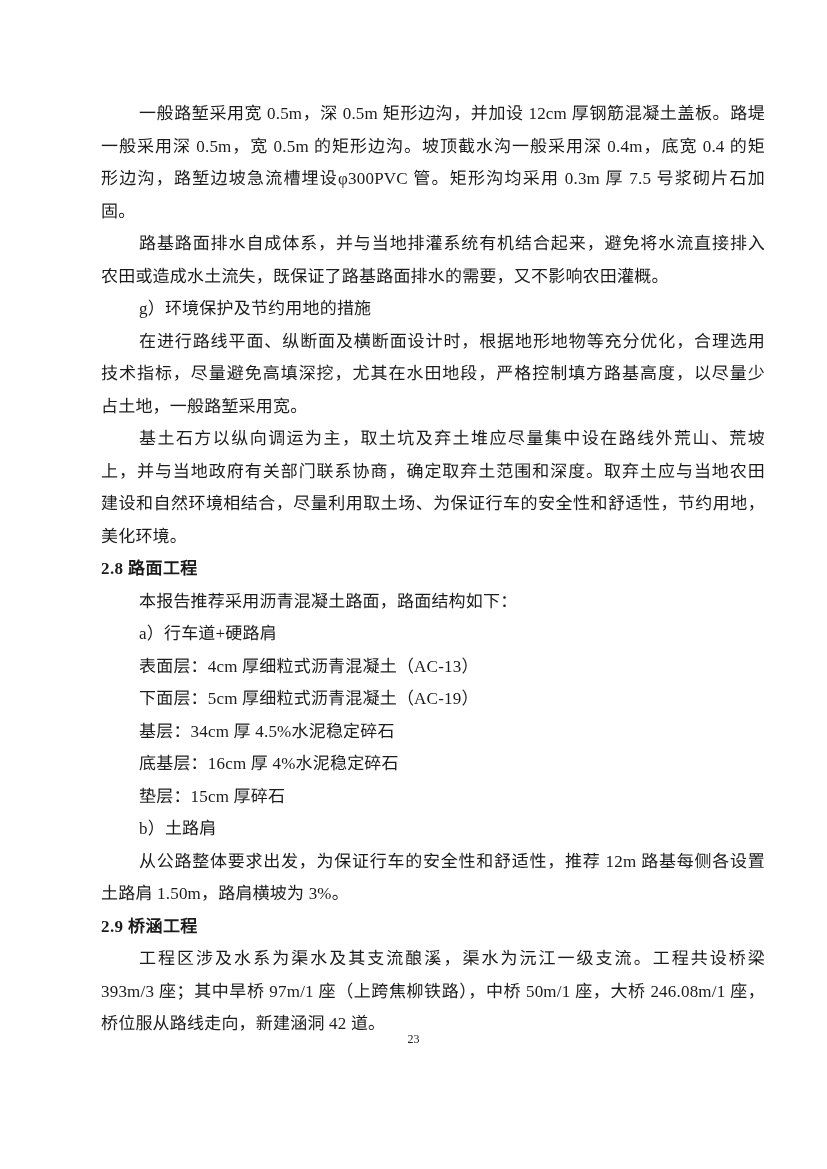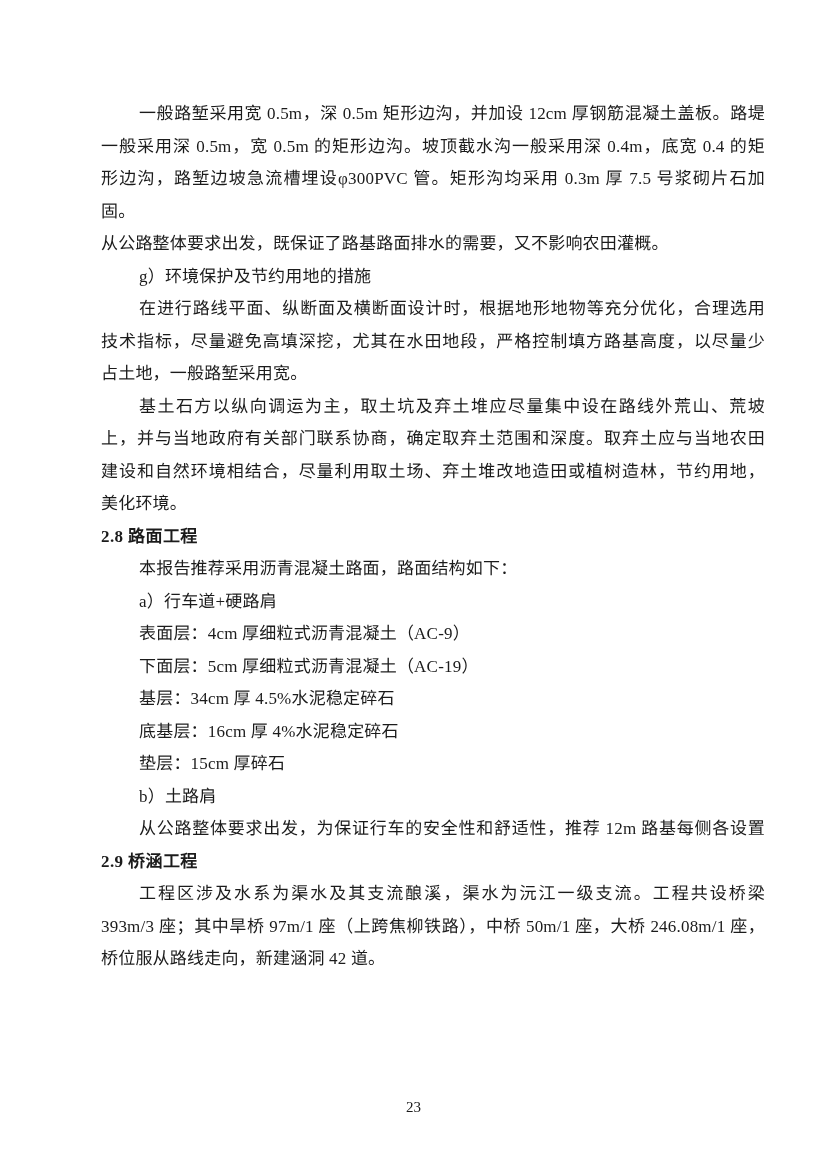--- a/index.html
+++ b/index.html
@@ -39,55 +39,57 @@
   }
   .line.heading {
     font-weight: 700;
     font-size: 17px;
     letter-spacing: 0.4px;
   }
   .page-footer {
     position: absolute;
     left: 0;
     right: 0;
-    top: 1097px;
+    top: 1029px;
     text-align: center;
-    font-size: 15px;
+    font-size: 12px;
     line-height: 20px;
     color: #1b1b1b;
   }
 </style>
 </head>
 <body>
 
 <div class="doc-page">
   <div class="doc-body">
 
   <div class="line indent fill">一般路堑采用宽 0.5m，深 0.5m 矩形边沟，并加设 12cm 厚钢筋混凝土盖板。路堤</div>
       <div class="line fill">一般采用深 0.5m，宽 0.5m 的矩形边沟。坡顶截水沟一般采用深 0.4m，底宽 0.4 的矩</div>
       <div class="line fill">形边沟，路堑边坡急流槽埋设φ300PVC 管。矩形沟均采用 0.3m 厚 7.5 号浆砌片石加</div>
       <div class="line">固。</div>
-      <div class="line">从公路整体要求出发，既保证了路基路面排水的需要，又不影响农田灌概。</div>
+      <div class="line indent fill">路基路面排水自成体系，并与当地排灌系统有机结合起来，避免将水流直接排入</div>
+      <div class="line">农田或造成水土流失，既保证了路基路面排水的需要，又不影响农田灌概。</div>
       <div class="line indent">g）环境保护及节约用地的措施</div>
       <div class="line indent fill">在进行路线平面、纵断面及横断面设计时，根据地形地物等充分优化，合理选用</div>
       <div class="line fill">技术指标，尽量避免高填深挖，尤其在水田地段，严格控制填方路基高度，以尽量少</div>
       <div class="line">占土地，一般路堑采用宽。</div>
       <div class="line indent fill">基土石方以纵向调运为主，取土坑及弃土堆应尽量集中设在路线外荒山、荒坡</div>
       <div class="line fill">上，并与当地政府有关部门联系协商，确定取弃土范围和深度。取弃土应与当地农田</div>
-      <div class="line fill">建设和自然环境相结合，尽量利用取土场、弃土堆改地造田或植树造林，节约用地，</div>
+      <div class="line fill">建设和自然环境相结合，尽量利用取土场、为保证行车的安全性和舒适性，节约用地，</div>
       <div class="line">美化环境。</div>
       <div class="line heading">2.8 路面工程</div>
       <div class="line indent">本报告推荐采用沥青混凝土路面，路面结构如下：</div>
       <div class="line indent">a）行车道+硬路肩</div>
-      <div class="line indent">表面层：4cm 厚细粒式沥青混凝土（AC-9）</div>
+      <div class="line indent">表面层：4cm 厚细粒式沥青混凝土（AC-13）</div>
       <div class="line indent">下面层：5cm 厚细粒式沥青混凝土（AC-19）</div>
       <div class="line indent">基层：34cm 厚 4.5%水泥稳定碎石</div>
       <div class="line indent">底基层：16cm 厚 4%水泥稳定碎石</div>
       <div class="line indent">垫层：15cm 厚碎石</div>
       <div class="line indent">b）土路肩</div>
       <div class="line indent fill">从公路整体要求出发，为保证行车的安全性和舒适性，推荐 12m 路基每侧各设置</div>
+      <div class="line">土路肩 1.50m，路肩横坡为 3%。</div>
       <div class="line heading">2.9 桥涵工程</div>
       <div class="line indent fill">工程区涉及水系为渠水及其支流酿溪，渠水为沅江一级支流。工程共设桥梁</div>
       <div class="line fill">393m/3 座；其中旱桥 97m/1 座（上跨焦柳铁路），中桥 50m/1 座，大桥 246.08m/1 座，</div>
       <div class="line">桥位服从路线走向，新建涵洞 42 道。</div>
     </div>
   <div class="page-footer">23</div>
 </div>
 
 </body></html>

